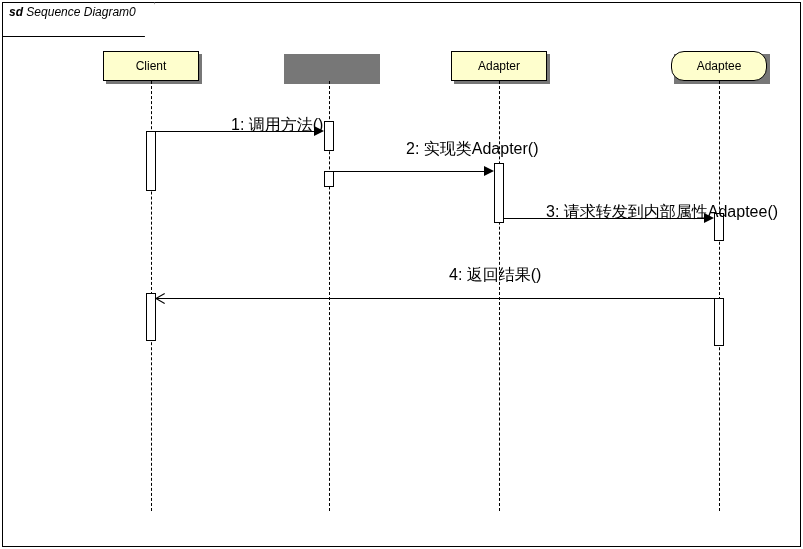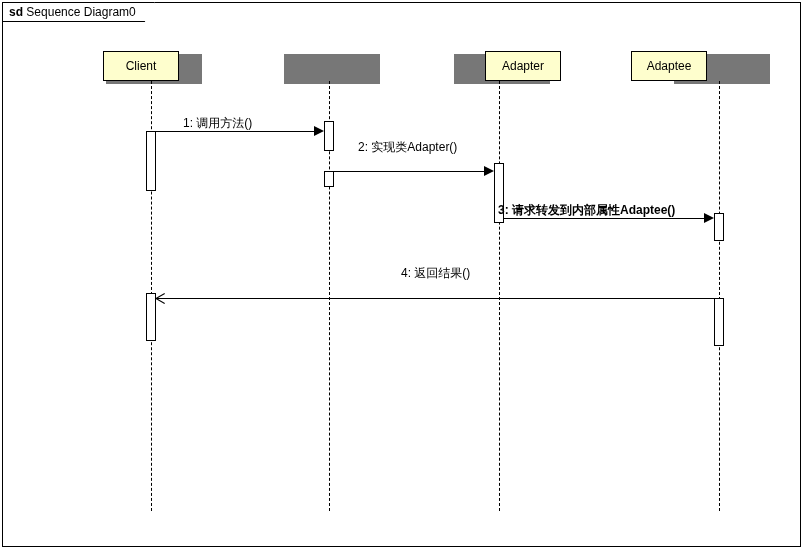--- a/index.html
+++ b/index.html
@@ -17,30 +17,31 @@
     border: 1px solid #000;
     background: #fff;
   }
   .frame-label {
     position: absolute;
     top: -1px;
     left: -1px;
     border: 1px solid #000;
     border-top: 1px solid #000;
     border-left: 1px solid #000;
-    padding: 2px 18px 2px 6px;
+    padding: 2px 18px 17px 6px;
     background: #fff;
     font-size: 12px;
     clip-path: polygon(0 0, 100% 0, calc(100% - 10px) 100%, 0 100%);
+    font-style: italic;
   }
   .frame-label b { font-weight: bold; }
   .participant {
     position: absolute;
     top: 48px;
-    width: 76px;
+    width: 96px;
     height: 30px;
     border: 1px solid #000;
     background: #fefecd;
     text-align: center;
     line-height: 28px;
     font-size: 12px;
   }
   .lifeline {
     position: absolute;
     top: 78px;
@@ -54,23 +55,24 @@
     background: #fff;
     border: 1px solid #000;
   }
   .msg-line {
     position: absolute;
     height: 0;
     border-top: 1px solid #000;
   }
   .msg-label {
     position: absolute;
-    font-size: 12px;
+    font-size: 16px;
     text-align: center;
     white-space: nowrap;
+    margin-left: 48px;
   }
   .arrow-right {
     position: absolute;
     width: 0; height: 0;
     border-top: 5px solid transparent;
     border-bottom: 5px solid transparent;
     border-left: 10px solid #000;
   }
   .arrow-left-open {
     position: absolute;
@@ -105,24 +107,24 @@
   </div>
 
   <div class="shadow" style="left:103px; top:51px; width:96px; height:30px;"></div>
   <div class="shadow" style="left:281px; top:51px; width:96px; height:30px;"></div>
   <div class="shadow" style="left:451px; top:51px; width:96px; height:30px;"></div>
   <div class="shadow" style="left:671px; top:51px; width:96px; height:30px;"></div>
 
   <div class="participant" style="left:100px;">
     <span>Client</span>
   </div>
-  <div class="participant" style="left:448px;margin-left:34px;">
+  <div class="participant" style="left:448px;">
     <span>Adapter</span>
   </div>
-  <div class="participant" style="left:628px;">
+  <div class="participant" style="left:668px;border-radius:13px;">
     <span>Adaptee</span>
   </div>
 
   <div class="lifeline" style="left:148px;"></div>
   <div class="lifeline" style="left:326px;"></div>
   <div class="lifeline" style="left:496px;"></div>
   <div class="lifeline" style="left:716px;"></div>
 
   <div class="activation" style="left:143px; top:128px; height:60px;"></div>
   <div class="activation" style="left:321px; top:118px; height:30px;"></div>
@@ -130,21 +132,21 @@
   <div class="msg-line" style="left:153px; top:128px; width:158px;"></div>
   <div class="arrow-right" style="left:311px; top:123px;"></div>
 
   <div class="activation" style="left:321px; top:168px; height:16px;"></div>
   <div class="activation" style="left:491px; top:160px; height:60px;"></div>
   <div class="msg-label" style="left:355px; top:136px;">2: 实现类Adapter()</div>
   <div class="msg-line" style="left:331px; top:168px; width:150px;"></div>
   <div class="arrow-right" style="left:481px; top:163px;"></div>
 
   <div class="activation" style="left:711px; top:210px; height:28px;"></div>
-  <div class="msg-label" style="left:495px; top:199px;font-weight:bold;">3: 请求转发到内部属性Adaptee()</div>
+  <div class="msg-label" style="left:495px; top:199px;">3: 请求转发到内部属性Adaptee()</div>
   <div class="msg-line" style="left:501px; top:215px; width:200px;"></div>
   <div class="arrow-right" style="left:701px; top:210px;"></div>
 
   <div class="activation" style="left:711px; top:295px; height:48px;"></div>
   <div class="activation" style="left:143px; top:290px; height:48px;"></div>
   <div class="msg-label" style="left:398px; top:262px;">4: 返回结果()</div>
   <div class="msg-line" style="left:153px; top:295px; width:558px;"></div>
   <div class="arrow-left-open" style="left:153px; top:290px;"></div>
 
 </div>

